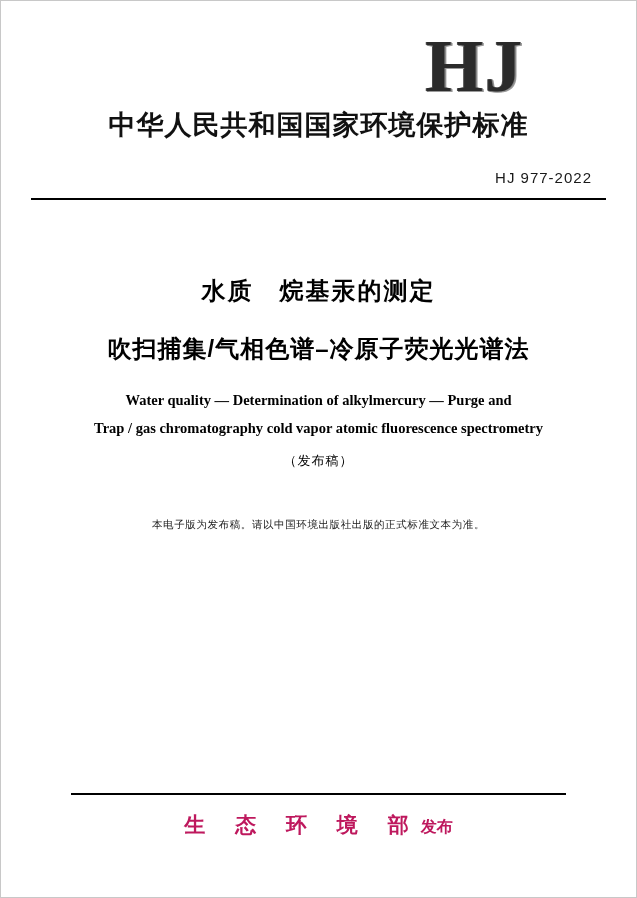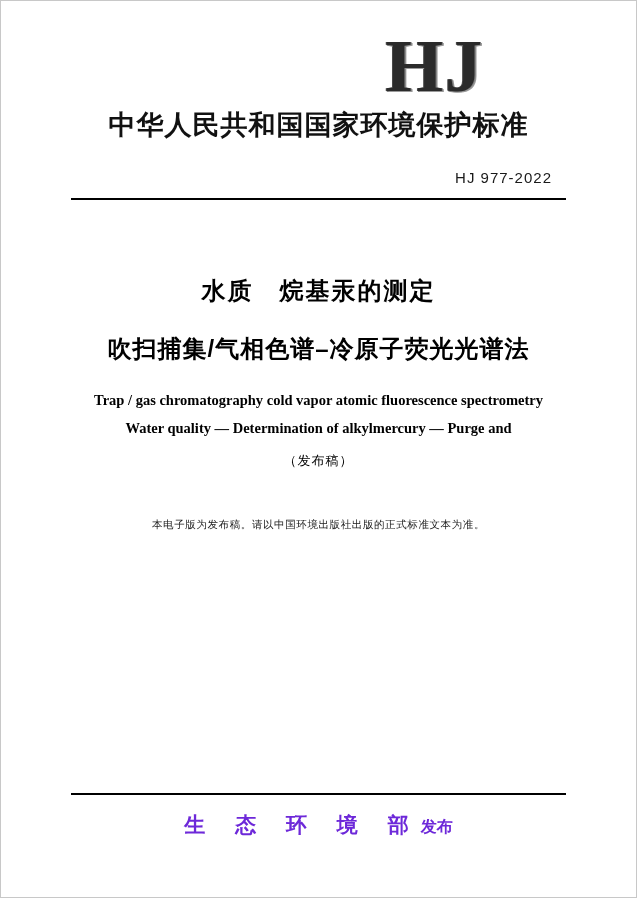--- a/index.html
+++ b/index.html
@@ -21,21 +21,21 @@
     box-sizing: border-box;
     background: #ffffff;
     border: 1px solid #c8c8c8;
   }
   .content {
     position: absolute;
     left: 0;
     top: 0;
     right: 0;
     bottom: 0;
-    padding: 0 70px;
+    padding: 0 30px;
     box-sizing: border-box;
   }
 
   
   .hj-logo {
     text-align: right;
     padding-right: 82px;
     margin-top: 30px;
     font-family: "Liberation Serif", serif;
     font-size: 74px;
@@ -139,21 +139,21 @@
   .footer-rule {
     border-top: 2px solid #000;
     height: 0;
   }
   .issuer {
     text-align: center;
     margin-top: 16px;
     font-family: "Liberation Sans", sans-serif;
     font-size: 21px;
     font-weight: bold;
-    color: #6d28d9;
+    color: #be185d;
   }
   .issuer .dept { letter-spacing: 12px; }
   .issuer .verb { font-size: 16px; font-weight: bold; letter-spacing: 0; }
 </style>
 </head>
 <body>
 
 <div class="page">
   <div class="content">
 
@@ -162,22 +162,22 @@
     <div class="std-title">中华人民共和国国家环境保护标准</div>
 
     <div class="std-number">HJ 977-2022</div>
 
     <div class="rule"></div>
 
     <div class="title-block">
       <div class="title-cn-1">水质　烷基汞的测定</div>
       <div class="title-cn-2">吹扫捕集/气相色谱–冷原子荧光光谱法</div>
       <div class="title-en">
+        <div>Water quality — Determination of alkylmercury — Purge and</div>
         <div>Trap / gas chromatography cold vapor atomic fluorescence spectrometry</div>
-        <div>Water quality — Determination of alkylmercury — Purge and</div>
       </div>
       <div class="title-draft">（发布稿）</div>
     </div>
 
     <div class="note">本电子版为发布稿。请以中国环境出版社出版的正式标准文本为准。</div>
 
   </div>
 
   <div class="footer">
     <div class="footer-rule"></div>

